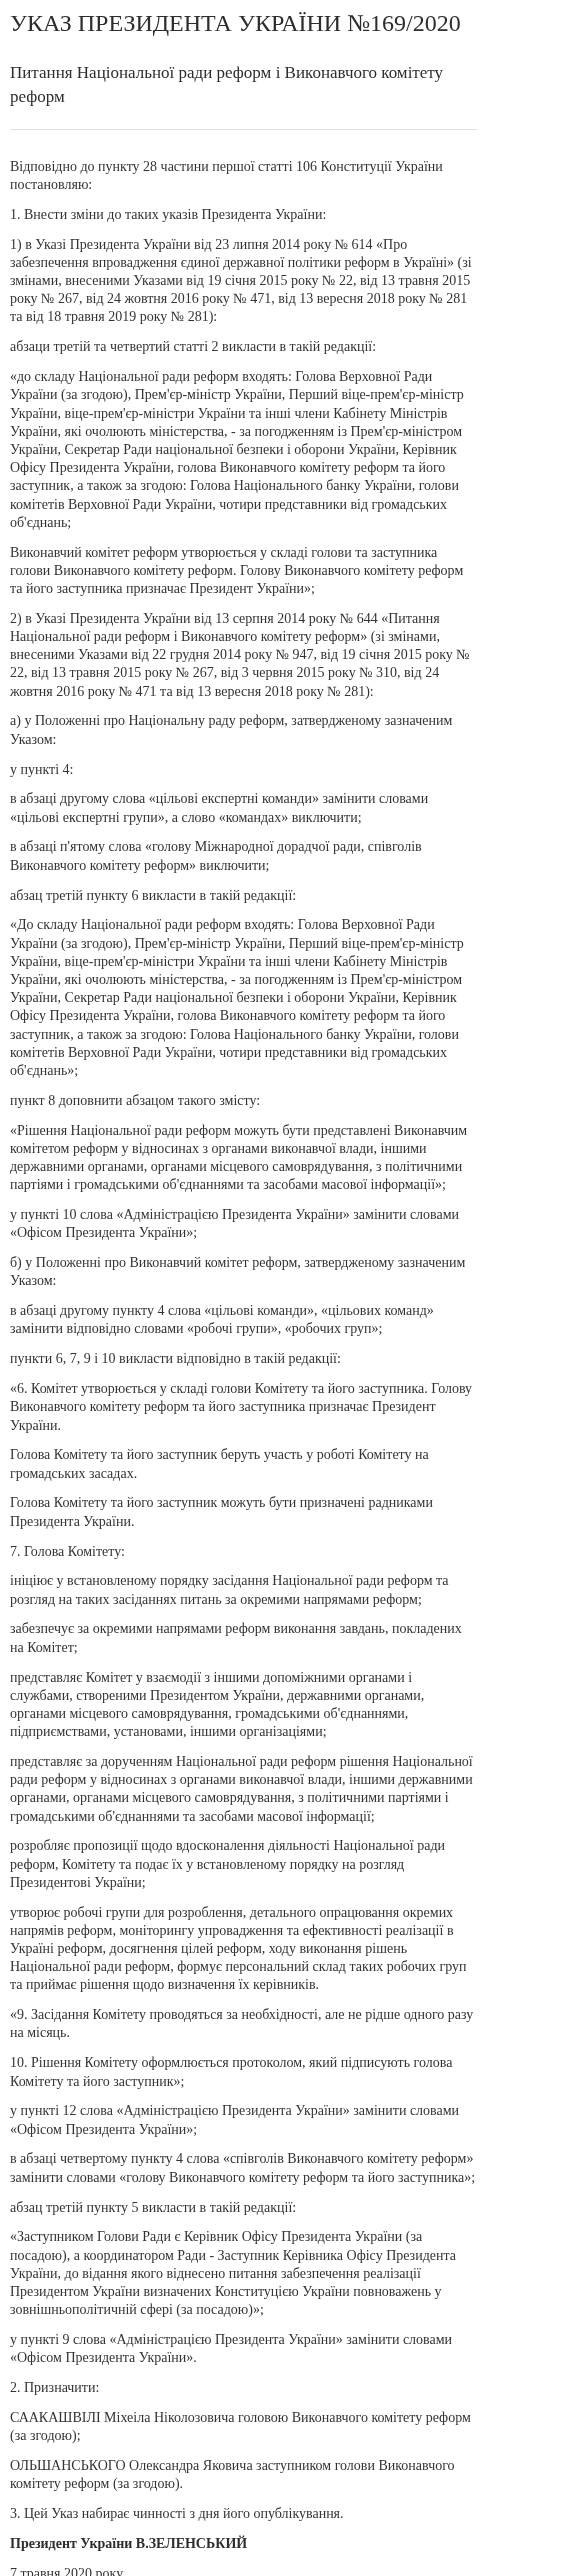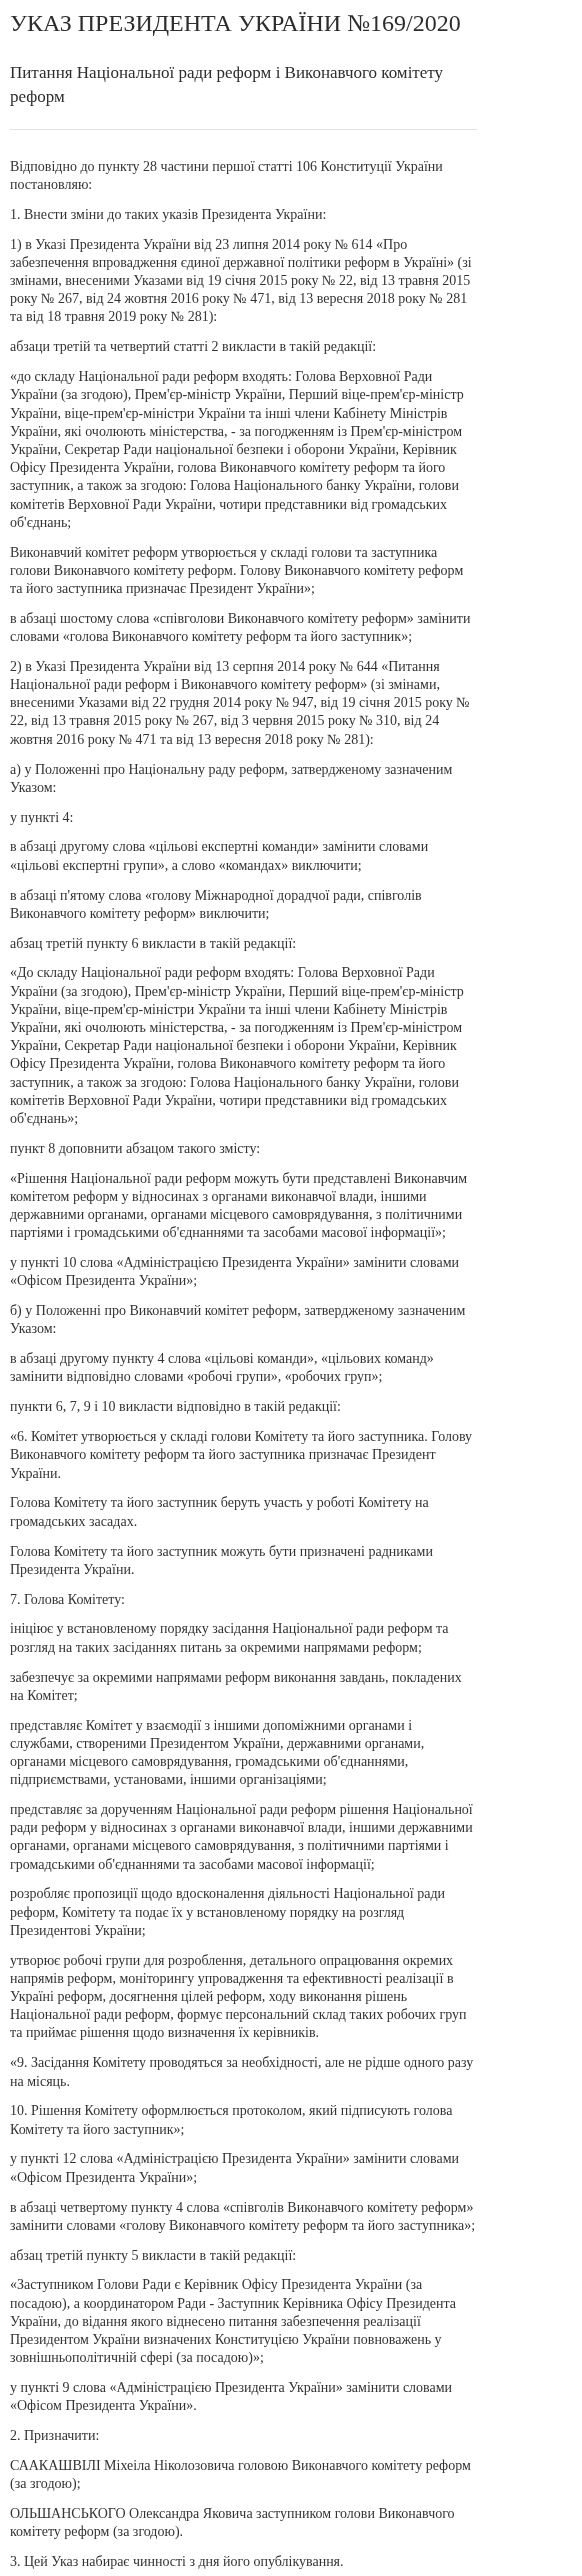--- a/index.html
+++ b/index.html
@@ -62,21 +62,20 @@
   <h1 class="doc-title">УКАЗ ПРЕЗИДЕНТА УКРАЇНИ №169/2020</h1>
   <h2 class="doc-subtitle">Питання Національної ради реформ і Виконавчого комітету реформ</h2>
   <hr class="divider">
   <div class="doc-body">
       <p class="para">Відповідно до пункту 28 частини першої статті 106 Конституції України постановляю:</p>
       <p class="para">1. Внести зміни до таких указів Президента України:</p>
       <p class="para">1) в Указі Президента України від 23 липня 2014 року № 614 «Про забезпечення впровадження єдиної державної політики реформ в Україні» (зі змінами, внесеними Указами від 19 січня 2015 року № 22, від 13 травня 2015 року № 267, від 24 жовтня 2016 року № 471, від 13 вересня 2018 року № 281 та від 18 травня 2019 року № 281):</p>
       <p class="para">абзаци третій та четвертий статті 2 викласти в такій редакції:</p>
       <p class="para">«до складу Національної ради реформ входять: Голова Верховної Ради України (за згодою), Прем'єр-міністр України, Перший віце-прем'єр-міністр України, віце-прем'єр-міністри України та інші члени Кабінету Міністрів України, які очолюють міністерства, - за погодженням із Прем'єр-міністром України, Секретар Ради національної безпеки і оборони України, Керівник Офісу Президента України, голова Виконавчого комітету реформ та його заступник, а також за згодою: Голова Національного банку України, голови комітетів Верховної Ради України, чотири представники від громадських об'єднань;</p>
       <p class="para">Виконавчий комітет реформ утворюється у складі голови та заступника голови Виконавчого комітету реформ. Голову Виконавчого комітету реформ та його заступника призначає Президент України»;</p>
-      <p class="para">в абзаці шостому слова «співголови Виконавчого комітету реформ» замінити словами «голова Виконавчого комітету реформ та його заступник»;</p>
       <p class="para">2) в Указі Президента України від 13 серпня 2014 року № 644 «Питання Національної ради реформ і Виконавчого комітету реформ» (зі змінами, внесеними Указами від 22 грудня 2014 року № 947, від 19 січня 2015 року № 22, від 13 травня 2015 року № 267, від 3 червня 2015 року № 310, від 24 жовтня 2016 року № 471 та від 13 вересня 2018 року № 281):</p>
       <p class="para">а) у Положенні про Національну раду реформ, затвердженому зазначеним Указом:</p>
       <p class="para">у пункті 4:</p>
       <p class="para">в абзаці другому слова «цільові експертні команди» замінити словами «цільові експертні групи», а слово «командах» виключити;</p>
       <p class="para">в абзаці п'ятому слова «голову Міжнародної дорадчої ради, співголів Виконавчого комітету реформ» виключити;</p>
       <p class="para">абзац третій пункту 6 викласти в такій редакції:</p>
       <p class="para">«До складу Національної ради реформ входять: Голова Верховної Ради України (за згодою), Прем'єр-міністр України, Перший віце-прем'єр-міністр України, віце-прем'єр-міністри України та інші члени Кабінету Міністрів України, які очолюють міністерства, - за погодженням із Прем'єр-міністром України, Секретар Ради національної безпеки і оборони України, Керівник Офісу Президента України, голова Виконавчого комітету реформ та його заступник, а також за згодою: Голова Національного банку України, голови комітетів Верховної Ради України, чотири представники від громадських об'єднань»;</p>
       <p class="para">пункт 8 доповнити абзацом такого змісту:</p>
       <p class="para">«Рішення Національної ради реформ можуть бути представлені Виконавчим комітетом реформ у відносинах з органами виконавчої влади, іншими державними органами, органами місцевого самоврядування, з політичними партіями і громадськими об'єднаннями та засобами масової інформації»;</p>
       <p class="para">у пункті 10 слова «Адміністрацією Президента України» замінити словами «Офісом Президента України»;</p>

